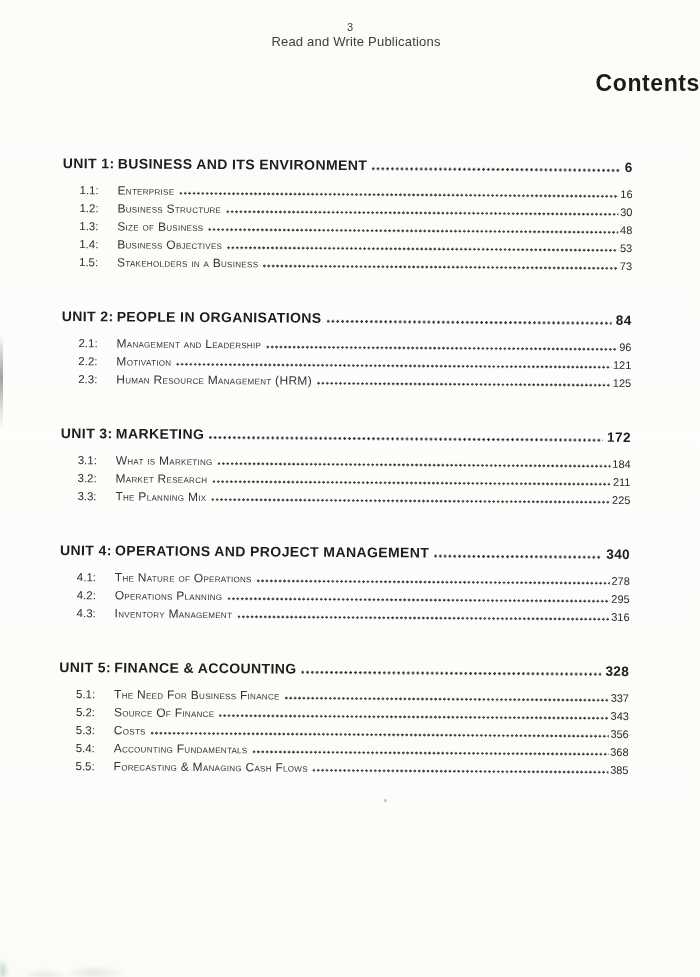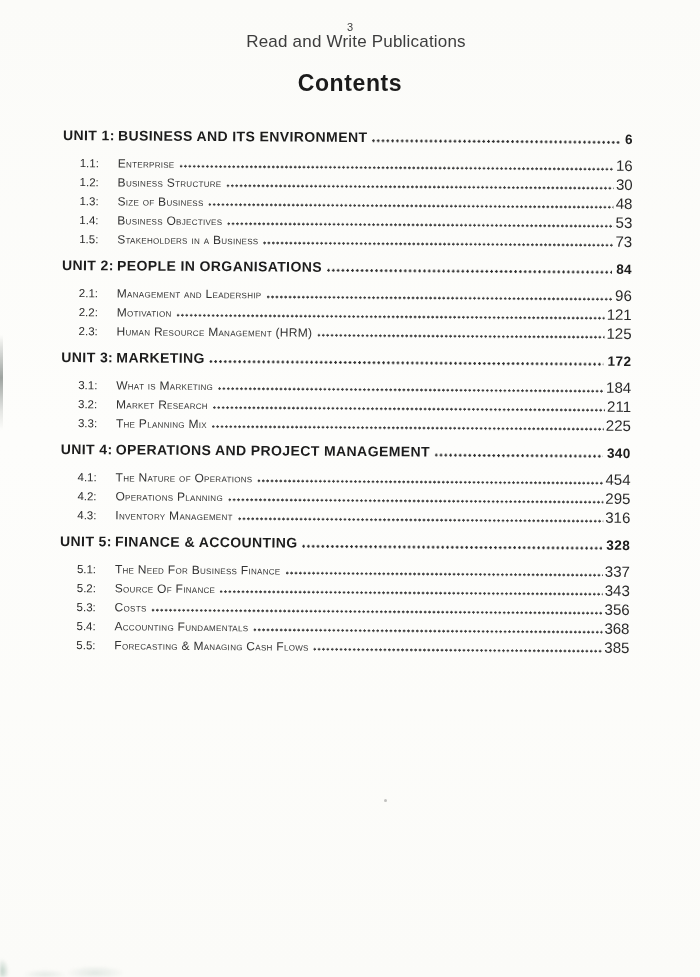--- a/index.html
+++ b/index.html
@@ -8,38 +8,38 @@
     background:linear-gradient(180deg,#fbfbf8 0%,#fdfdfb 45%,#fbfbf8 100%);
     font-family:"Liberation Sans",sans-serif;
     position:relative;overflow:hidden;
     -webkit-font-smoothing:antialiased;
   }
   .header{
     position:absolute;top:21px;left:0;width:700px;
     text-align:center;color:#3d3d3d;
   }
   .page-num{font-size:11px;line-height:13px;}
-  .publisher{font-size:17px;line-height:13px;margin-top:1px;letter-spacing:0.2px;padding-left:12px;}
+  .publisher{font-size:13px;line-height:13px;margin-top:1px;letter-spacing:0.2px;padding-left:12px;}
   .doc-title{
     position:absolute;top:70px;left:0;width:700px;
-    text-align:center;font-size:23px;font-weight:700;color:#1b1b1b;
+    text-align:right;font-size:23px;font-weight:700;color:#1b1b1b;
     letter-spacing:0.6px;line-height:26px;
   }
   .toc{
     position:absolute;top:126px;left:63px;width:570px;
     transform:rotate(0.4deg);transform-origin:0 0;
   }
   .unit{margin-bottom:8px;}
   .row{display:flex;align-items:baseline;}
   .unit-row{
     line-height:18px;margin-bottom:8px;
     font-weight:700;font-size:14px;color:#1c1c1c;letter-spacing:0.4px;
   }
   .sub-row{line-height:18px;font-size:11.5px;color:#2c2c2c;}
-  .u-label{flex:0 0 55px;white-space:nowrap;}
+  .u-label{flex:0 0 55px;white-space:nowrap;margin-top:28px;}
   .u-title{flex:0 0 auto;white-space:nowrap;padding-right:2px;}
   .s-num{flex:0 0 55px;box-sizing:border-box;padding-left:17px;white-space:nowrap;color:#2a2a2a;}
   .s-title{
     flex:0 0 auto;white-space:nowrap;padding-right:2px;
     font-variant:small-caps;letter-spacing:0.3px;color:#333;font-size:12px;
   }
   .leader{
     flex:1 1 auto;min-width:10px;margin:0 2px 0 3px;
     background-repeat:repeat-x;background-position:left bottom;
   }
@@ -47,21 +47,21 @@
     height:2.8px;
     background-image:radial-gradient(circle at 1.3px 1.4px,#3f3f3f 1px,rgba(0,0,0,0) 1.35px);
     background-size:4.4px 2.8px;
   }
   .u-leader{
     height:3.2px;margin-right:4px;
     background-image:radial-gradient(circle at 1.5px 1.6px,#2f2f2f 1.15px,rgba(0,0,0,0) 1.5px);
     background-size:4.8px 3.2px;
   }
   .u-page{flex:0 0 auto;font-weight:700;font-size:13.5px;color:#1c1c1c;}
-  .s-page{flex:0 0 auto;font-size:15px;color:#2a2a2a;}
+  .s-page{flex:0 0 auto;font-size:11px;color:#2a2a2a;}
   
   .edge-smear{
     position:absolute;left:0;top:335px;width:3px;height:95px;
     background:linear-gradient(to bottom,rgba(90,100,95,0) 0%,rgba(80,90,85,0.55) 45%,rgba(90,100,95,0.15) 80%,rgba(90,100,95,0) 100%);
     filter:blur(0.6px);
   }
   .corner-smudge{
     position:absolute;left:0;bottom:0;width:150px;height:26px;
     background:
       radial-gradient(ellipse 10px 18px at 2px 20px,rgba(150,180,165,0.55),rgba(150,180,165,0) 70%),
@@ -179,21 +179,21 @@
       <div class="row unit-row">
         <span class="u-label">UNIT 4:</span>
         <span class="u-title">OPERATIONS AND PROJECT MANAGEMENT</span>
         <span class="leader u-leader"></span>
         <span class="u-page">340</span>
       </div>
       <div class="row sub-row">
         <span class="s-num">4.1:</span>
         <span class="s-title">The Nature of Operations</span>
         <span class="leader s-leader"></span>
-        <span class="s-page">454</span>
+        <span class="s-page">278</span>
       </div>
       <div class="row sub-row">
         <span class="s-num">4.2:</span>
         <span class="s-title">Operations Planning</span>
         <span class="leader s-leader"></span>
         <span class="s-page">295</span>
       </div>
       <div class="row sub-row">
         <span class="s-num">4.3:</span>
         <span class="s-title">Inventory Management</span>

